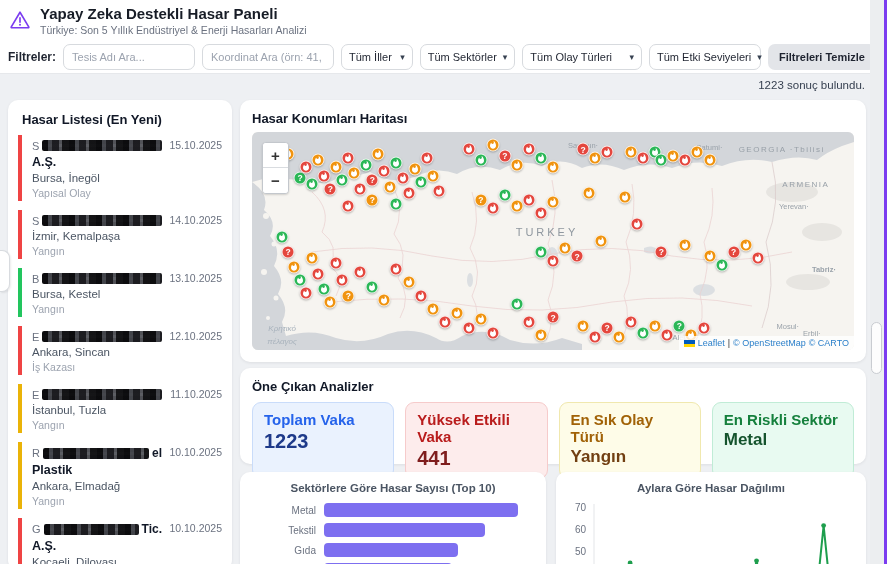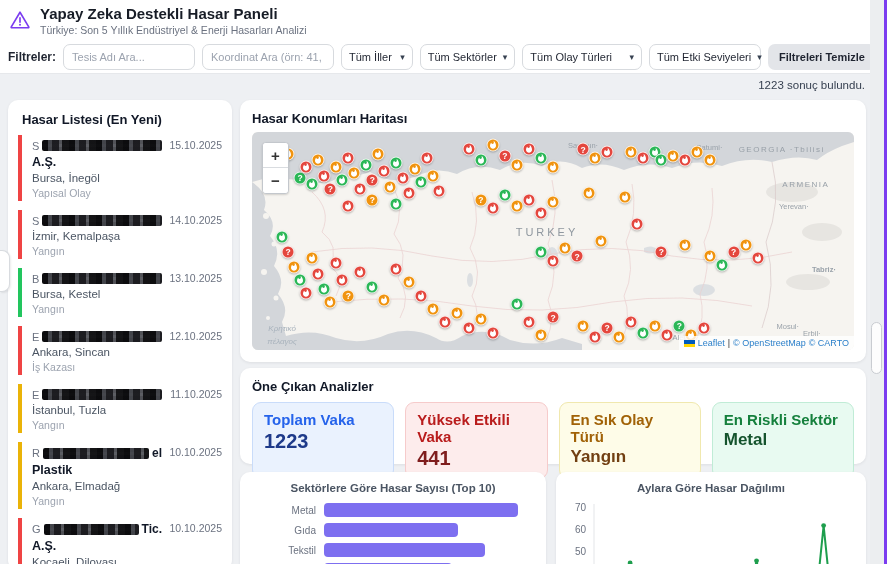--- a/index.html
+++ b/index.html
@@ -825,29 +825,29 @@
 <div class="card" id="bar-card">
   <div class="chart-title">Sektörlere Göre Hasar Sayısı (Top 10)</div>
   <div id="bar-rows">
       <div class="brow">
         <div class="blab">Metal</div>
         <div class="btrack">
           <div class="bfill" style="width: 92.5926%; background: rgb(125, 111, 240);"></div>
         </div>
       </div>
       <div class="brow">
+        <div class="blab">Tekstil</div>
+        <div class="btrack">
+          <div class="bfill" style="width: 76.8519%; background: rgb(125, 111, 240);"></div>
+        </div>
+      </div>
+      <div class="brow">
         <div class="blab">Gıda</div>
         <div class="btrack">
           <div class="bfill" style="width: 63.8889%; background: rgb(125, 111, 240);"></div>
-        </div>
-      </div>
-      <div class="brow">
-        <div class="blab">Tekstil</div>
-        <div class="btrack">
-          <div class="bfill" style="width: 76.8519%; background: rgb(125, 111, 240);"></div>
         </div>
       </div>
       <div class="brow">
         <div class="blab"></div>
         <div class="btrack">
           <div class="bfill" style="width: 61.1111%; background: rgb(125, 111, 240);"></div>
         </div>
       </div>
     </div>
 </div>

